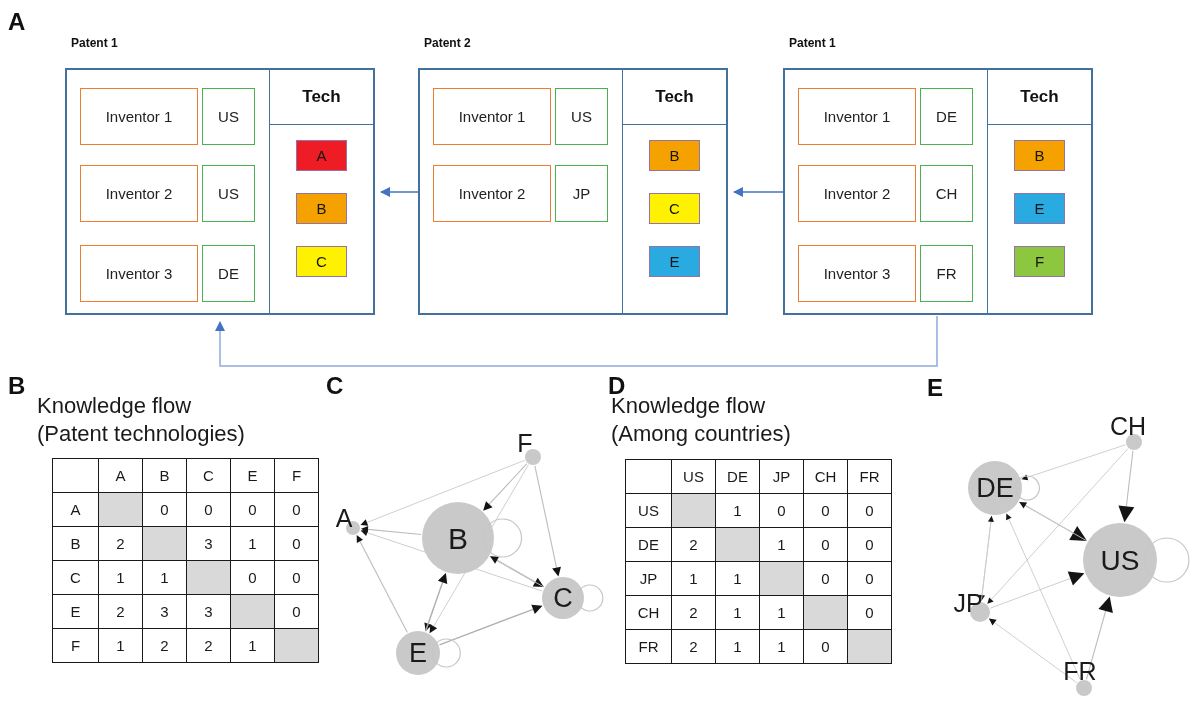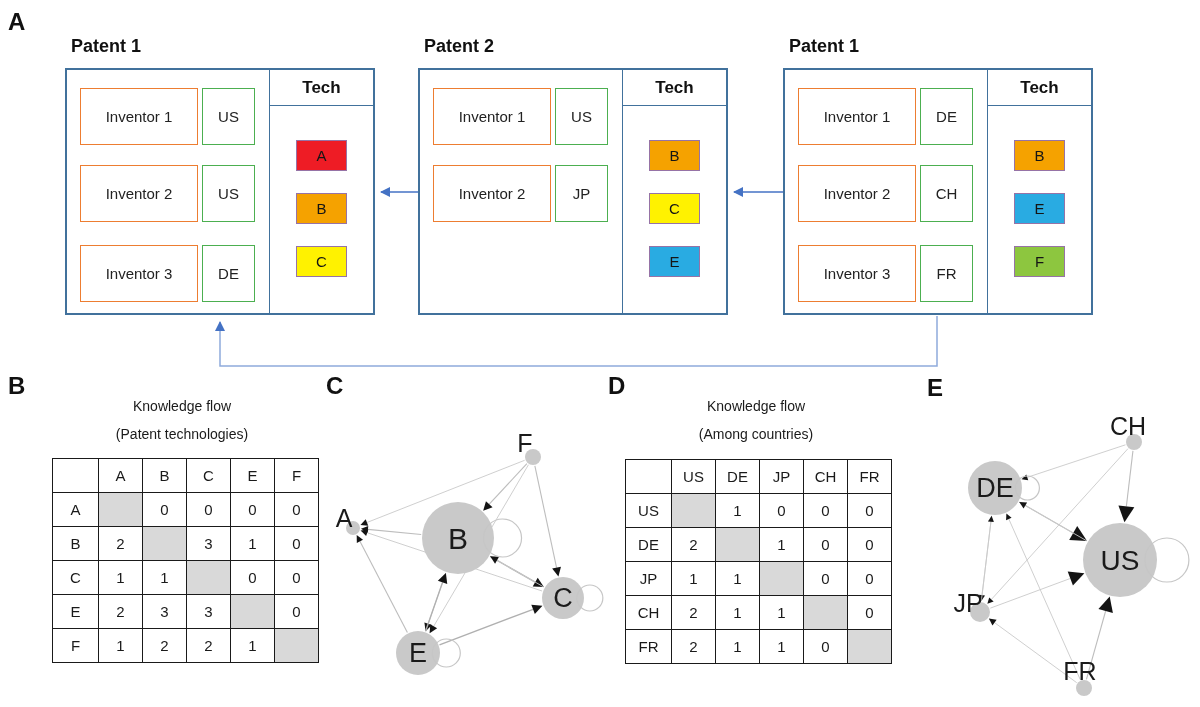--- a/index.html
+++ b/index.html
@@ -1,31 +1,31 @@
 <!DOCTYPE html>
 <html><head>
 <meta charset="utf-8">
 <style>
   html,body{margin:0;padding:0;background:#ffffff;}
   .page{position:relative;width:1200px;height:707px;background:#fff;overflow:hidden;
         font-family:"Liberation Sans",sans-serif;color:#1a1a1a;}
   .panel-letter{position:absolute;font-size:24px;font-weight:bold;color:#111;}
-  .patent-title{position:absolute;font-size:18px;font-weight:bold;color:#111;white-space:nowrap;}
+  .patent-title{position:absolute;font-size:12px;font-weight:bold;color:#111;white-space:nowrap;}
   .patent-box{position:absolute;border:2px solid #41719C;background:#fff;box-sizing:border-box;}
   .inventor-box{position:absolute;border:1.5px solid #ED7D31;display:flex;align-items:center;
                 justify-content:center;font-size:15px;color:#222;box-sizing:border-box;background:#fff;}
   .country-box{position:absolute;border:1.5px solid #4CAF50;display:flex;align-items:center;
                justify-content:center;font-size:15px;color:#222;box-sizing:border-box;background:#fff;}
   .tech-col{position:absolute;top:0;bottom:0;border-left:1.5px solid #41719C;box-sizing:border-box;}
-  .tech-header{position:absolute;left:0;right:0;top:0;height:36px;display:flex;align-items:center;
+  .tech-header{position:absolute;left:0;right:0;top:0;height:55px;display:flex;align-items:center;
                justify-content:center;font-size:17px;font-weight:bold;color:#111;
                border-bottom:1px solid #41719C;box-sizing:border-box;}
   .tech-chip{position:absolute;width:51px;height:31px;border:1.5px solid #9673A6;box-sizing:border-box;
              display:flex;align-items:center;justify-content:center;font-size:15px;color:#151515;}
-  .kf-title{position:absolute;text-align:center;font-size:14px;line-height:28px;color:#1a1a1a;}
+  .kf-title{position:absolute;font-size:22px;line-height:28px;color:#1a1a1a;}
   table.matrix{position:absolute;border-collapse:collapse;table-layout:fixed;}
   table.matrix td{border:1.5px solid #1a1a1a;width:43px;height:33px;text-align:center;
                   font-size:15px;color:#1a1a1a;padding:0;background:#fff;}
   table.matrix td.rowhead{width:45px;}
   table.matrix td.diag{background:#D9D9D9;}
   svg.overlay{position:absolute;left:0;top:0;width:1200px;height:707px;pointer-events:none;}
   svg.overlay text{font-family:"Liberation Sans",sans-serif;fill:#1a1a1a;}
 </style>
 </head>
 <body>

